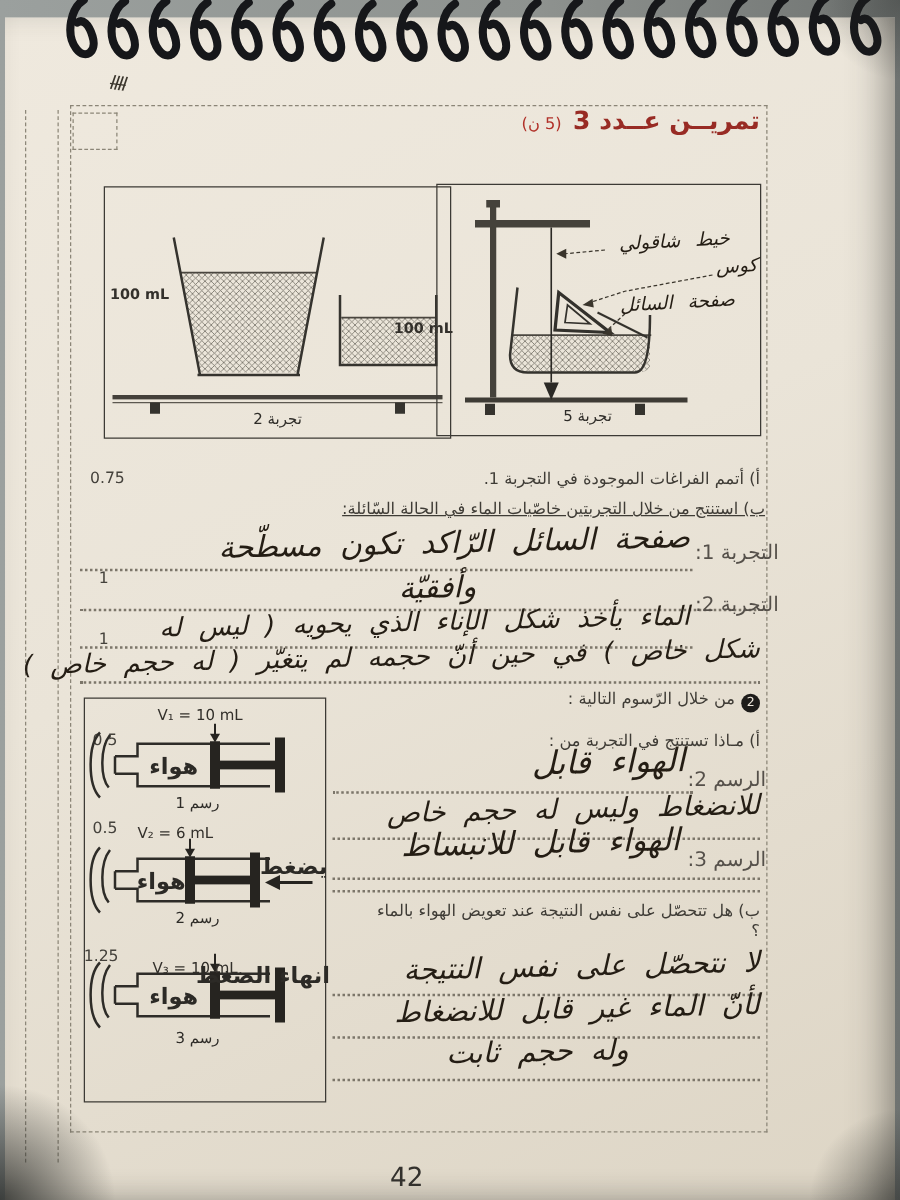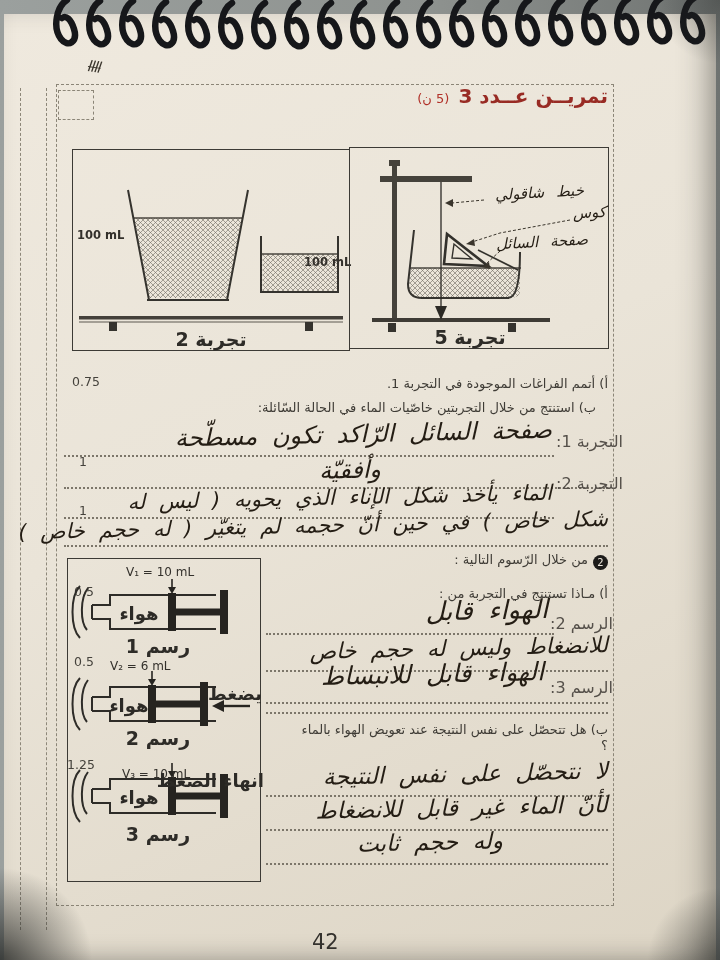--- a/index.html
+++ b/index.html
@@ -20,21 +20,21 @@
   .printed{position:absolute;color:#3f3c36;font-size:13px;direction:rtl;text-align:right;line-height:1.25;}
   .small-label{position:absolute;color:#55504a;font-size:16px;direction:rtl;}
   .hand{position:absolute;color:#241d14;font-style:italic;direction:rtl;text-align:right;
         transform:rotate(-1.3deg);letter-spacing:1.5px;word-spacing:7px;line-height:1.05;white-space:nowrap;}
   .dotline{position:absolute;border-bottom:2px dotted #7c766a;height:0;}
   .dashv{position:absolute;width:0;border-left:1.4px dashed #8d8779;}
   .score{position:absolute;color:#45423c;font-size:12.5px;margin-left:48px;}
   .bullet{display:inline-block;width:15px;height:15px;border-radius:50%;background:#1d1c1a;color:#efe9de;
           font-size:10px;line-height:15px;text-align:center;vertical-align:-2px;margin-left:5px;font-style:normal;}
   .figbox{position:absolute;border:1.6px solid #3c3a35;background:transparent;}
-  .cap{position:absolute;font-weight:bold;font-size:19px;color:#2e2c28;direction:rtl;text-align:center;}
+  .cap{position:absolute;font-weight:normal;font-size:12px;color:#2e2c28;direction:rtl;text-align:center;}
   .mlabel{position:absolute;font-size:11.5px;font-weight:bold;color:#33302b;direction:ltr;white-space:nowrap;}
   .ann{font-size:15px;}
   .title-wrap{position:absolute;left:380px;top:84px;width:228px;direction:rtl;text-align:right;}
   .title-main{font-weight:bold;font-size:20px;color:#982b24;letter-spacing:.5px;}
   .title-pts{font-size:13px;color:#b13129;margin-right:4px;}
   .tally{position:absolute;left:88px;top:58px;color:#3a352c;font-size:15px;letter-spacing:-1px;
          text-decoration:line-through;transform:rotate(8deg);font-style:italic;}
   .pageno{position:absolute;left:312px;top:930px;font-size:21px;color:#33312d;}
   .note-bold{position:absolute;font-weight:bold;font-size:18px;color:#2c2a26;direction:rtl;white-space:nowrap;}
 </style>
@@ -83,21 +83,21 @@
 
   <div style="position:absolute;left:56px;top:84px;width:556px;height:820px;border:1.3px dashed #8b8577;"></div>
   <div style="position:absolute;left:58px;top:90px;width:34px;height:28px;border:1.2px dashed #8b8577;"></div>
 
   <div class="title-wrap">
     <span class="title-main">تمريــن عــدد 3</span>
     <span class="title-pts">(5 ن)</span>
   </div>
 
 
-  <div class="figbox" style="left:72px;top:149px;width:276px;height:200px;">
+  <div class="figbox" style="left:83px;top:149px;width:276px;height:200px;">
     <svg width="276" height="200" viewBox="0 0 276 200">
       <defs>
         <pattern id="p2" width="5" height="5" patternUnits="userSpaceOnUse">
           <path d="M0,5 L5,0 M0,0 L5,5" stroke="#6e6a60" stroke-width="0.6"></path>
         </pattern>
       </defs>
       <polygon points="60,68 170,68 154,148 76,148" fill="url(#p2)"></polygon>
       <line x1="60" y1="68" x2="170" y2="68" stroke="#4a463f" stroke-width="1.4"></line>
       <path d="M55,40 L76,150 M175,40 L154,150 M74,150 L156,150" fill="none" stroke="#35332e" stroke-width="2"></path>
       <rect x="189.5" y="104" width="74.5" height="37" fill="url(#p2)"></rect>
@@ -143,21 +143,21 @@
       <polygon points="116,96 124,91 125,98" fill="#3a352c"></polygon>
       <polygon points="132,119 139,114 140,121" fill="#3a352c"></polygon>
     </svg>
     <span class="hand ann" style="left:134px;top:38px;width:100px;transform:rotate(-3deg);">خيط شاقولي</span>
     <span class="hand ann" style="left:212px;top:58px;width:44px;transform:rotate(-3deg);">كوس</span>
     <span class="hand ann" style="left:138px;top:87px;width:100px;transform:rotate(-3deg);">صفحة السائل</span>
     <div class="cap" style="left:60px;top:178px;width:120px;">تجربة 5</div>
   </div>
 
   <div class="printed" style="left:340px;top:376px;width:268px;">أ) أتمم الفراغات الموجودة في التجربة 1.</div>
-  <div class="printed" style="left:128px;top:400px;width:468px;">ب) استنتج من خلال التجربتين خاصّيات الماء في الحالة السّائلة:</div>
+  <div class="printed" style="left:144px;top:400px;width:468px;text-decoration:underline;">ب) استنتج من خلال التجربتين خاصّيات الماء في الحالة السّائلة:</div>
 
   <span class="small-label" style="left:556px;top:432px;">التجربة 1:</span>
   <div class="hand" style="left:90px;top:423px;width:462px;font-size:24px;">صفحة السائل الرّاكد تكون مسطّحة</div>
   <div class="dotline" style="left:64px;top:455px;width:490px;"></div>
   <div class="hand" style="left:250px;top:458px;width:200px;font-size:24px;text-align:center;">وأفقيّة</div>
   <div class="dotline" style="left:64px;top:487px;width:544px;"></div>
   <span class="small-label" style="left:556px;top:474px;text-align:center;">التجربة 2:</span>
   <div class="hand" style="left:80px;top:487px;width:472px;font-size:21px;">الماء يأخذ شكل الإناء الذي يحويه ( ليس له</div>
   <div class="dotline" style="left:64px;top:517px;width:490px;"></div>
   <div class="hand" style="left:64px;top:514px;width:544px;font-size:21px;">شكل خاص ) في حين أنّ حجمه لم يتغيّر ( له حجم خاص )</div>

